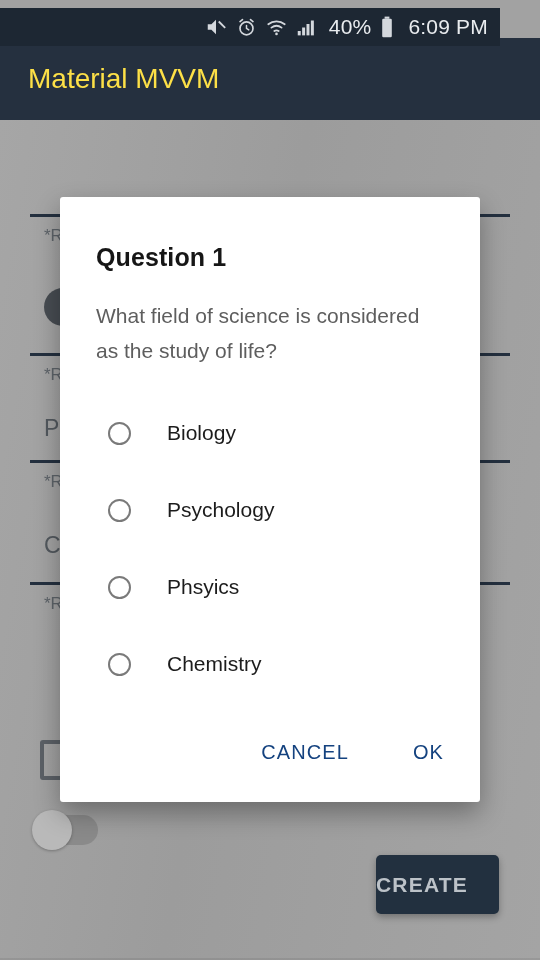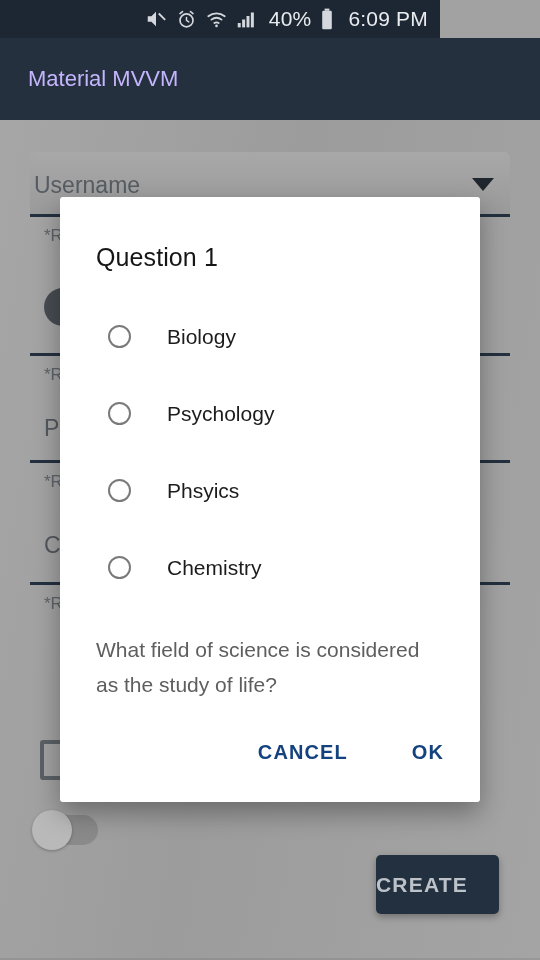--- a/index.html
+++ b/index.html
@@ -11,22 +11,22 @@
   }
   #screen {
     position:relative;
     width:540px; height:960px;
     overflow:hidden;
     background:#a2a2a2;
   }
 
   
   #status-bar {
-    position:absolute; top:0; left:0;
-    width:440px; height:38px;
+    position:absolute; top:8px; left:0;
+    width:500px; height:38px;
     background:#1d2733;
     display:flex; align-items:center; justify-content:flex-end;
     padding-right:12px;
     z-index:40;
   }
   #status-bar .sb-group { display:flex; align-items:center; gap:9px; }
   .sb-icon { display:inline-flex; align-items:center; justify-content:center;
              color:#d4d8dd; }
   .sb-text { color:#e9ecef; font-size:21px; letter-spacing:.2px; }
   #sb-battery-pct { margin-left:3px; }
@@ -34,21 +34,21 @@
 
   
   #app-bar {
     position:absolute; top:38px; left:0;
     width:540px; height:82px;
     background:#25303f;
     display:flex; align-items:center;
     padding-left:28px;
     z-index:30;
   }
-  #app-bar-title { color:#c4b5fd; font-size:22px; font-weight:400; }
+  #app-bar-title { color:#fde047; font-size:28px; font-weight:400; }
 
   
   #page-behind {
     position:absolute; top:120px; left:0;
     width:540px; height:840px;
     background:linear-gradient(100deg,#a6a6a6 0%,#9c9c9c 45%,#a4a4a4 100%);
     z-index:10;
     overflow:hidden;
   }
   .bg-dropdown {
@@ -112,21 +112,21 @@
     left:60px; top:197px;
     width:420px; height:605px;
     background:#ffffff;
     border-radius:3px;
     box-shadow:0 11px 26px rgba(0,0,0,.32);
     z-index:25;
     display:flex; flex-direction:column;
   }
   #dialog-title {
     margin:46px 0 0 36px;
-    font-size:25px; font-weight:400; color:#161616;
+    font-size:25px; font-weight:700; color:#161616;
     letter-spacing:.1px;
   }
   #dialog-message {
     margin:26px 36px 0 36px;
     font-size:21px; color:#5e5e5e; line-height:1.68;
   }
   #dialog-options { margin-top:26px; }
   .option-row {
     display:flex; align-items:center;
     height:77px;
@@ -141,21 +141,21 @@
   }
   #dialog-actions {
     margin-top:auto;
     display:flex; align-items:center; justify-content:flex-end;
     padding:0 32px 30px 0;
     gap:56px;
   }
   .dialog-btn {
     background:none; border:none; cursor:pointer;
     font-family:"Liberation Sans", sans-serif;
-    font-size:20px; font-weight:700; letter-spacing:1.1px;
+    font-size:20px; font-weight:400; letter-spacing:1.1px;
     color:#14427f;
     padding:8px 4px;
   }
 
   
   #bottom-edge {
     position:absolute; left:0; bottom:0; width:540px; height:2px;
     background:rgba(0,0,0,.07); z-index:35;
   }
 </style>
@@ -212,24 +212,20 @@
       <span class="sb-text" id="sb-clock">6:09 PM</span>
     </div>
   </div>
 
   <div id="app-bar">
     <span id="app-bar-title">Material MVVM</span>
   </div>
 
   <div id="page-behind">
 
-    <div class="bg-dropdown">
-      <span class="bg-label">Username</span>
-      <span class="bg-caret"></span>
-    </div>
     <div class="bg-underline" style="top:94px;"></div>
     <div class="bg-helper" style="top:106px;">*Required</div>
 
     <div class="bg-avatar" style="top:168px;"></div>
     <div class="bg-underline" style="top:233px;"></div>
     <div class="bg-helper" style="top:245px;">*R</div>
 
     <div class="bg-inputlabel" style="top:295px;">P</div>
     <div class="bg-underline" style="top:340px;"></div>
     <div class="bg-helper" style="top:352px;">*R</div>
@@ -248,20 +244,22 @@
       <span>CREATE</span>
     </div>
   </div>
 
   <div id="dialog-scrim"></div>
 
   <div id="dialog">
 
     <div id="dialog-title">Question 1</div>
 
+    <div id="dialog-message">What field of science is considered as the study of life?</div>
+
     <div id="dialog-options">
 
       <div class="option-row">
         <span class="radio"></span>
         <span class="option-label">Biology</span>
       </div>
 
       <div class="option-row">
         <span class="radio"></span>
         <span class="option-label">Psychology</span>
@@ -270,22 +268,20 @@
       <div class="option-row">
         <span class="radio"></span>
         <span class="option-label">Phsyics</span>
       </div>
 
       <div class="option-row">
         <span class="radio"></span>
         <span class="option-label">Chemistry</span>
       </div>
     </div>
-
-    <div id="dialog-message">What field of science is considered as the study of life?</div>
 
     <div id="dialog-actions">
       <button class="dialog-btn">CANCEL</button>
       <button class="dialog-btn">OK</button>
     </div>
   </div>
 
   <div id="bottom-edge"></div>
 </div>
 

